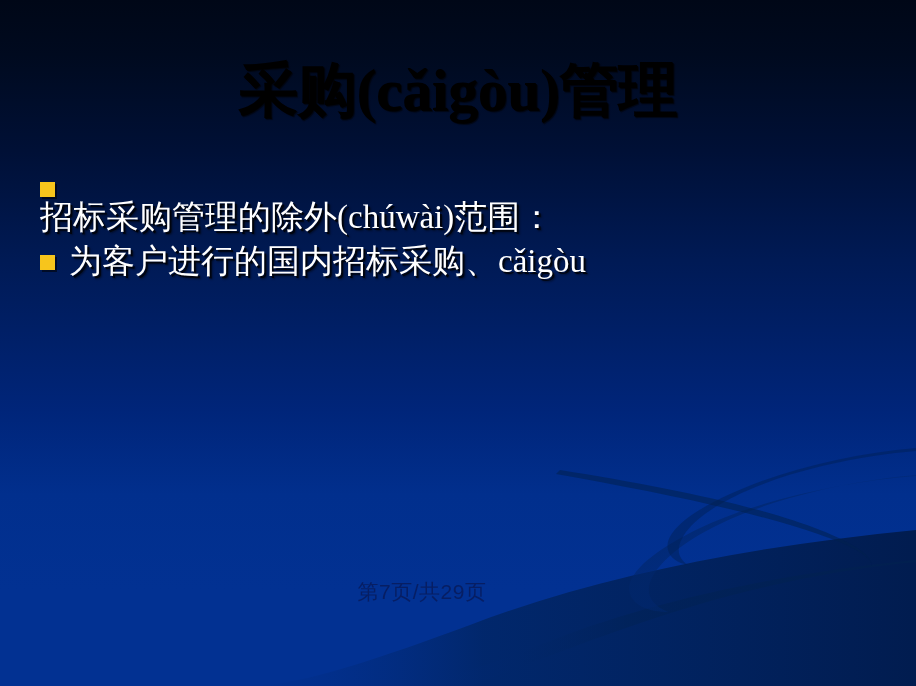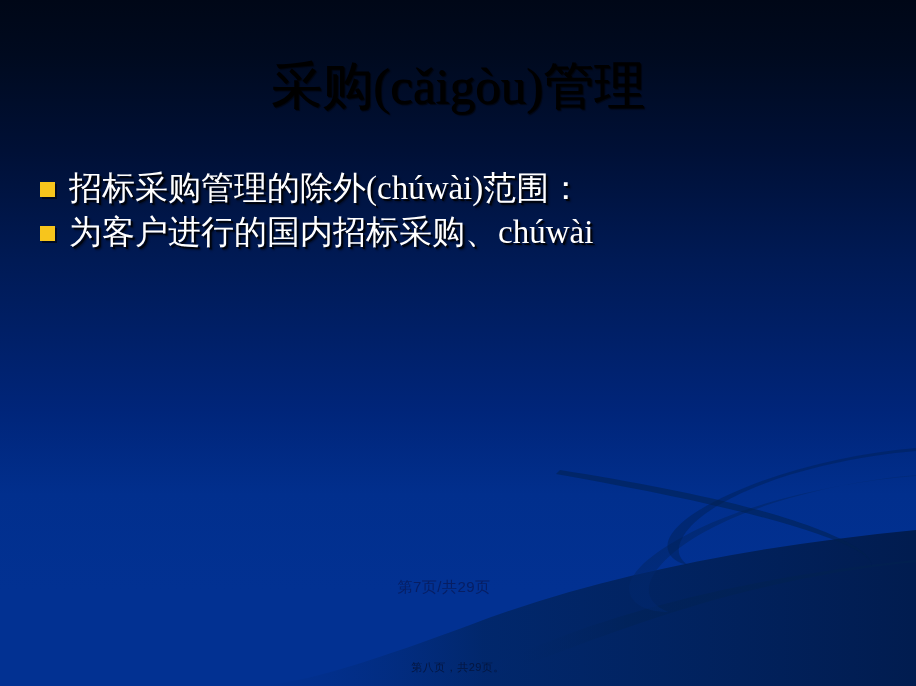--- a/index.html
+++ b/index.html
@@ -42,22 +42,22 @@
   #title-block {
     position: absolute;
     left: 0;
     top: 58px;
     width: 916px;
     text-align: center;
   }
   #slide-title {
     display: inline-block;
     font-family: "Liberation Serif", "DejaVu Serif", serif;
-    font-size: 51px;
-    font-weight: normal;
+    font-size: 59px;
+    font-weight: bold;
     line-height: 1.1;
     color: #000000;
     letter-spacing: 0px;
     white-space: nowrap;
     text-shadow:
       1px 1px 0 rgba(0,0,0,0.9),
       2px 2px 1px rgba(0,0,0,0.55);
   }
 
   
@@ -84,35 +84,34 @@
   .bullet-text {
     flex: 1 1 auto;
     font-family: "Liberation Serif", "DejaVu Serif", serif;
     font-size: 33px;
     line-height: 1.27;
     color: #ffffff;
     text-shadow:
       2px 2px 0 rgba(0,0,0,0.75),
       3px 3px 2px rgba(0,0,0,0.45);
   }
-  .bullet-gap-small { margin-bottom: 2px; }
+  .bullet-gap-small { margin-bottom: 2px; flex-direction: column; }
   .bullet-gap-med { margin-bottom: 10px; }
 
   
   #slide-page-marker {
     position: absolute;
     left: 0;
     top: 578px;
     width: 844px;
     text-align: center;
     font-family: "Liberation Sans", "DejaVu Sans", sans-serif;
-    font-size: 15px;
+    font-size: 21px;
     color: #071e63;
     letter-spacing: 0.5px;
-    padding-left: 22px;
   }
 
   
   #doc-footer {
     position: absolute;
     left: 0;
     top: 660px;
     width: 916px;
     text-align: center;
     font-family: "Liberation Sans", "DejaVu Sans", sans-serif;
@@ -168,24 +167,23 @@
 
   <div id="body-block">
 
     <div class="bullet-row bullet-gap-small">
       <span class="bullet-marker"></span>
       <span class="bullet-text">招标采购管理的除外(chúwài)范围：</span>
     </div>
 
     <div class="bullet-row bullet-gap-med">
       <span class="bullet-marker"></span>
-      <span class="bullet-text">为客户进行的国内招标采购、chúwài</span>
+      <span class="bullet-text">为客户进行的国内招标采购、cǎigòu</span>
     </div>
 
 
 
   </div>
 
   <div id="slide-page-marker">第7页/共29页</div>
 
-  <div id="doc-footer">第八页，共29页。</div>
 
 </div>
 
 </body></html>

